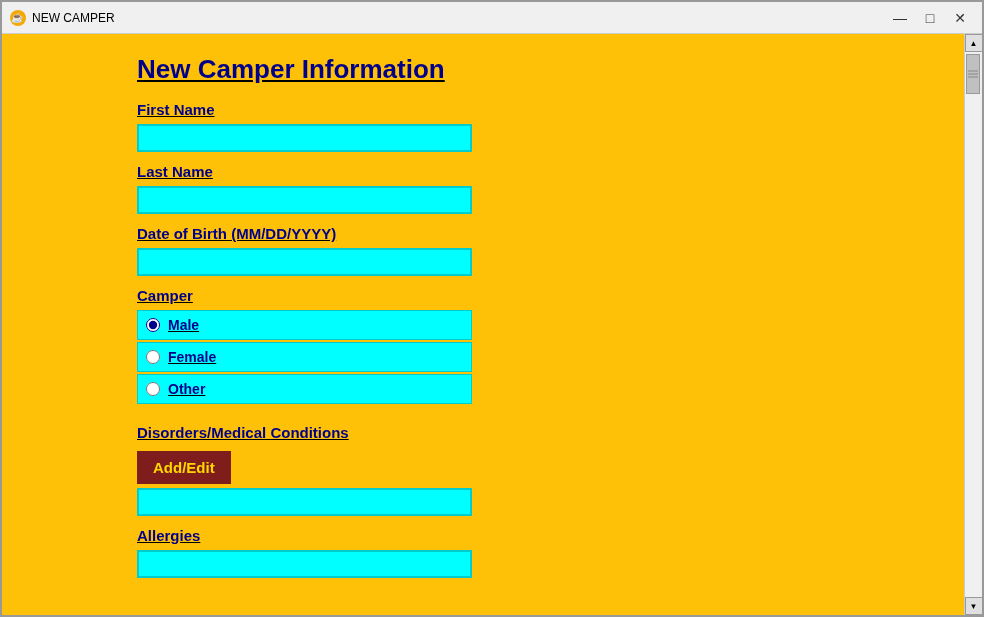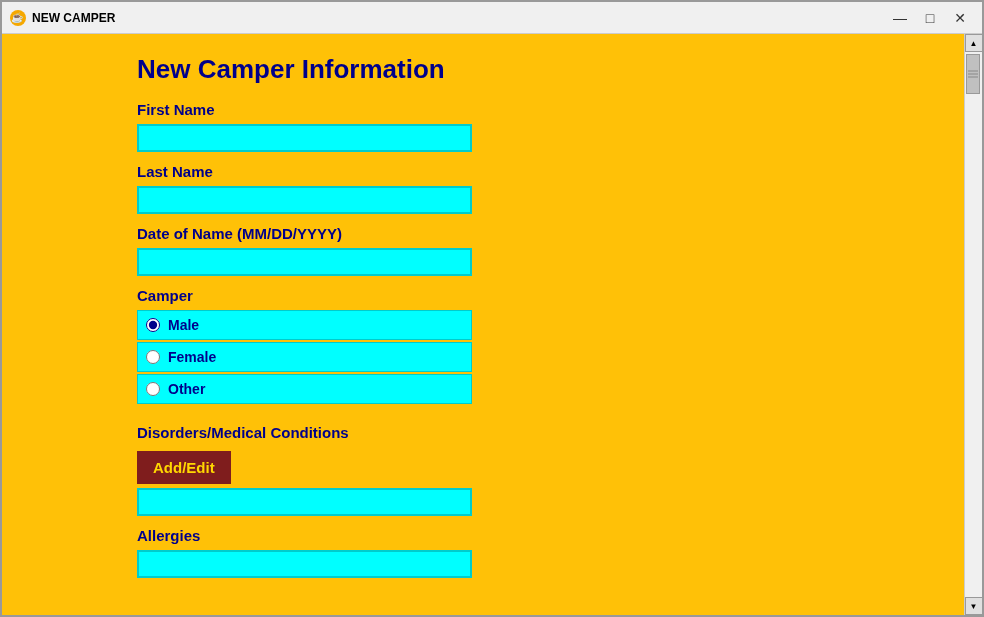--- a/index.html
+++ b/index.html
@@ -52,21 +52,21 @@
       background: #f5a800;
       border-radius: 50%;
       display: flex;
       align-items: center;
       justify-content: center;
       font-size: 10px;
     }
 
     .title-bar-title {
       font-size: 12px;
-      font-weight: bold;
+      font-weight: normal;
       color: #000;
     }
 
     .title-bar-controls {
       display: flex;
       gap: 2px;
     }
 
     .title-bar-btn {
       width: 28px;
@@ -85,20 +85,21 @@
       display: flex;
       flex: 1;
       overflow: hidden;
     }
 
     .content-area {
       flex: 1;
       background: #FFC107;
       padding: 20px 135px 20px 135px;
       overflow-y: auto;
+      text-decoration: underline;
     }
 
     .scrollbar {
       width: 18px;
       background: #f0f0f0;
       border-left: 1px solid #ccc;
       display: flex;
       flex-direction: column;
       align-items: center;
       flex-shrink: 0;
@@ -246,21 +247,21 @@
 
       
       <div class="field-label">First Name</div>
       <input class="text-input" type="text" value="" style="">
 
       
       <div class="field-label">Last Name</div>
       <input class="text-input" type="text" value="" style="">
 
       
-      <div class="field-label">Date of Name (MM/DD/YYYY)</div>
+      <div class="field-label">Date of Birth (MM/DD/YYYY)</div>
       <input class="text-input" type="text" value="" style="">
 
       
       <div class="field-label">Camper</div>
       <div class="radio-group">
         <label class="radio-option">
           <input type="radio" name="gender" value="male" checked="" style="">
           <span class="radio-label">Male</span>
         </label>
         <label class="radio-option">

